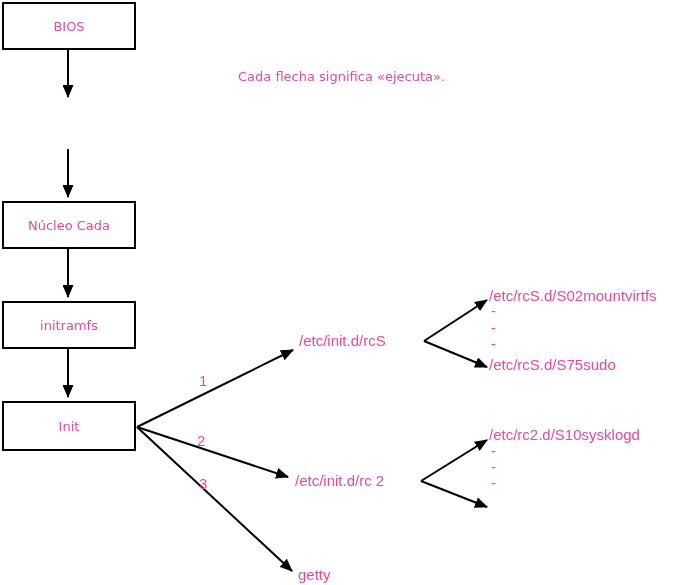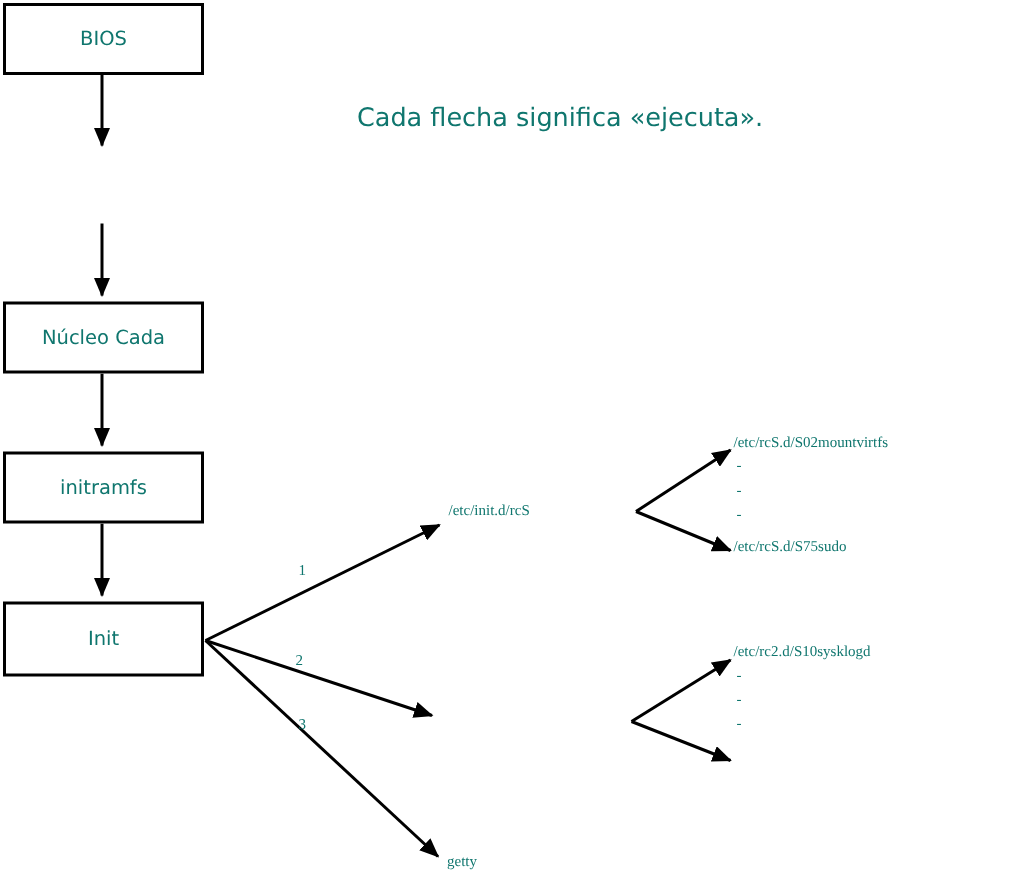--- a/index.html
+++ b/index.html
@@ -5,21 +5,21 @@
   html, body {
     margin: 0;
     padding: 0;
     background: #ffffff;
   }
   .stage {
     position: relative;
     width: 684px;
     height: 585px;
     background: #ffffff;
-    color: #0f766e;
+    color: #ec4899;
     font-family: "DejaVu Sans", sans-serif;
     overflow: hidden;
   }
   .arrows {
     position: absolute;
     left: 0;
     top: 0;
     width: 684px;
     height: 585px;
   }
@@ -34,27 +34,27 @@
     display: flex;
     align-items: center;
     justify-content: center;
     font-size: 13px;
     text-align: center;
   }
   .note {
     position: absolute;
     left: 238px;
     top: 69px;
-    font-size: 17px;
+    font-size: 13px;
     white-space: pre;
   }
   .mono {
     position: absolute;
-    font-family: Liberation Serif, serif;
-    font-size: 10px;
+    font-family: Liberation Sans, sans-serif;
+    font-size: 15px;
     line-height: 15px;
     white-space: pre;
   }
 </style>
 </head>
 <body>
 
 <div class="stage">
 
   <svg class="arrows" viewBox="0 0 684 585" xmlns="http://www.w3.org/2000/svg">
@@ -89,20 +89,21 @@
       <span>Init</span>
     </div>
 
   <div class="note">Cada flecha significa «ejecuta».</div>
 
   <div class="mono" style="left:199px;top:373px">1</div>
   <div class="mono" style="left:197px;top:433px">2</div>
   <div class="mono" style="left:199px;top:476px">3</div>
 
   <div class="mono" style="left:299px;top:333px">/etc/init.d/rcS</div>
+  <div class="mono" style="left:295px;top:473px">/etc/init.d/rc 2</div>
   <div class="mono" style="left:298px;top:567px">getty</div>
 
   <div class="mono" style="left:489px;top:288px">/etc/rcS.d/S02mountvirtfs</div>
   <div class="mono" style="left:491px;top:303px">-</div>
   <div class="mono" style="left:491px;top:320px">-</div>
   <div class="mono" style="left:491px;top:336px">-</div>
   <div class="mono" style="left:489px;top:357px">/etc/rcS.d/S75sudo</div>
 
   <div class="mono" style="left:489px;top:427px">/etc/rc2.d/S10sysklogd</div>
   <div class="mono" style="left:491px;top:443px">-</div>

